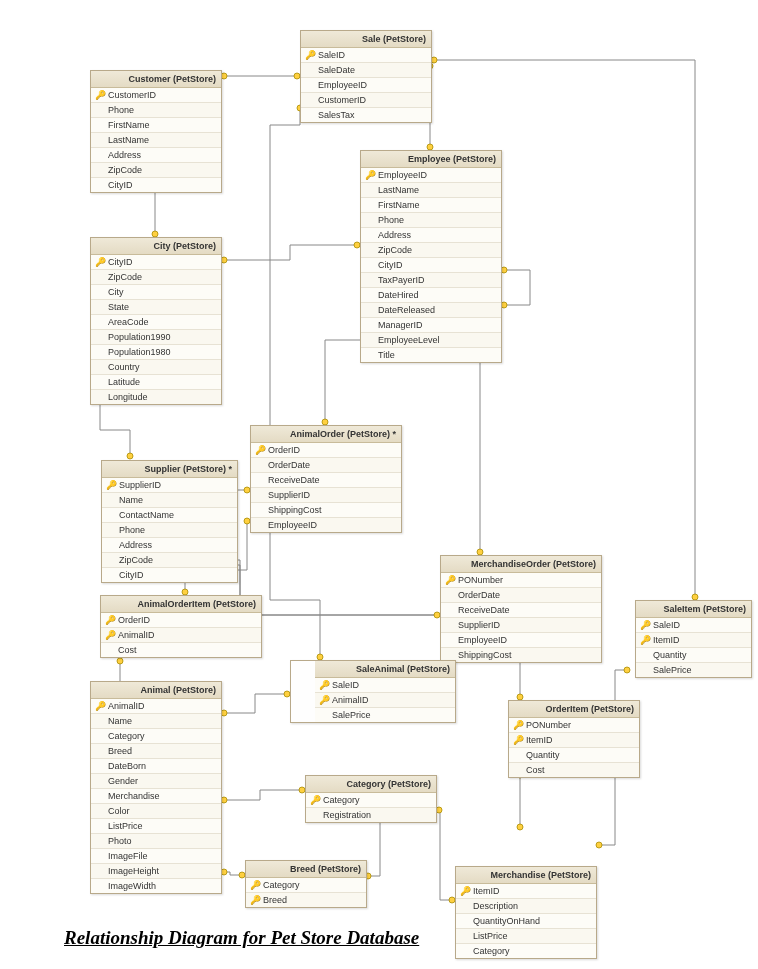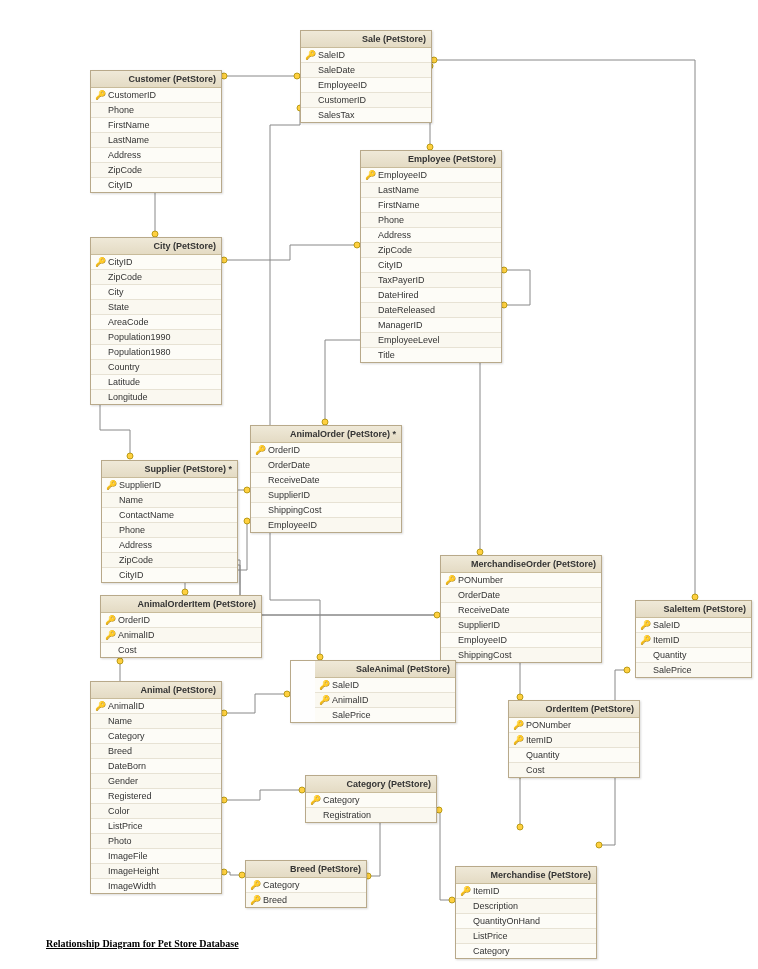--- a/index.html
+++ b/index.html
@@ -43,26 +43,27 @@
   .key-icon {
     width: 10px;
     text-align: center;
     margin-right: 3px;
     display: inline-block;
   }
   .key-icon.pk { color: #d9a400; }
   .caption {
     position: absolute;
     bottom: 20px;
-    left: 46px;
+    left: 64px;
     font-family: "Times New Roman", serif;
-    font-size: 10px;
+    font-size: 19px;
     font-weight: bold;
     text-decoration: underline;
     color: #000;
+    font-style: italic;
   }
   svg.conn {
     position: absolute;
     top: 0; left: 0;
     width: 758px;
     height: 969px;
     pointer-events: none;
   }
   svg.conn line, svg.conn polyline {
     stroke: #888;
@@ -481,21 +482,21 @@
       <div class="table-row">
         <span class="key-icon"></span>
         <span>DateBorn</span>
       </div>
       <div class="table-row">
         <span class="key-icon"></span>
         <span>Gender</span>
       </div>
       <div class="table-row">
         <span class="key-icon"></span>
-        <span>Registered</span>
+        <span>Merchandise</span>
       </div>
       <div class="table-row">
         <span class="key-icon"></span>
         <span>Color</span>
       </div>
       <div class="table-row">
         <span class="key-icon"></span>
         <span>ListPrice</span>
       </div>
       <div class="table-row">

